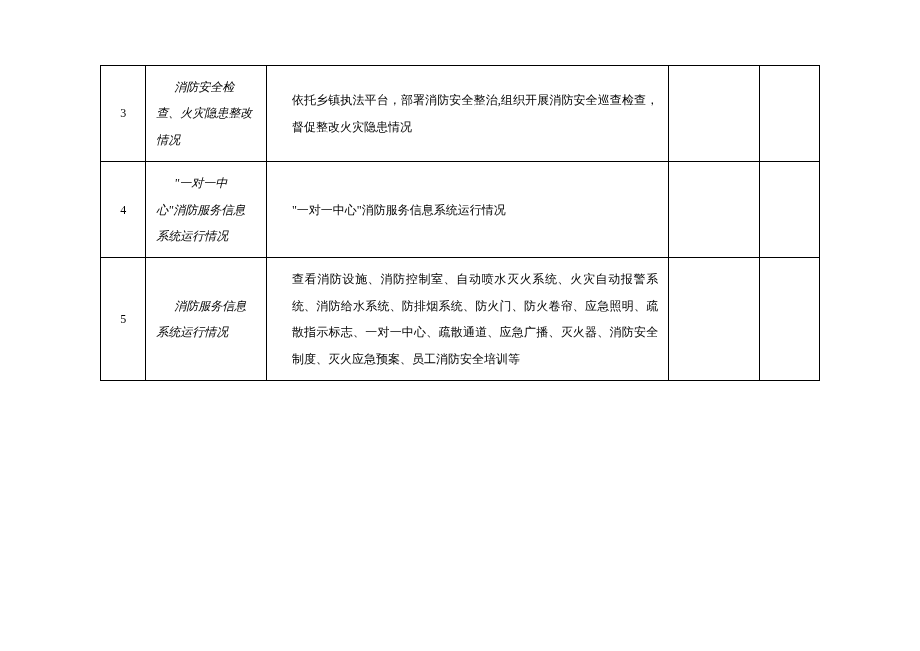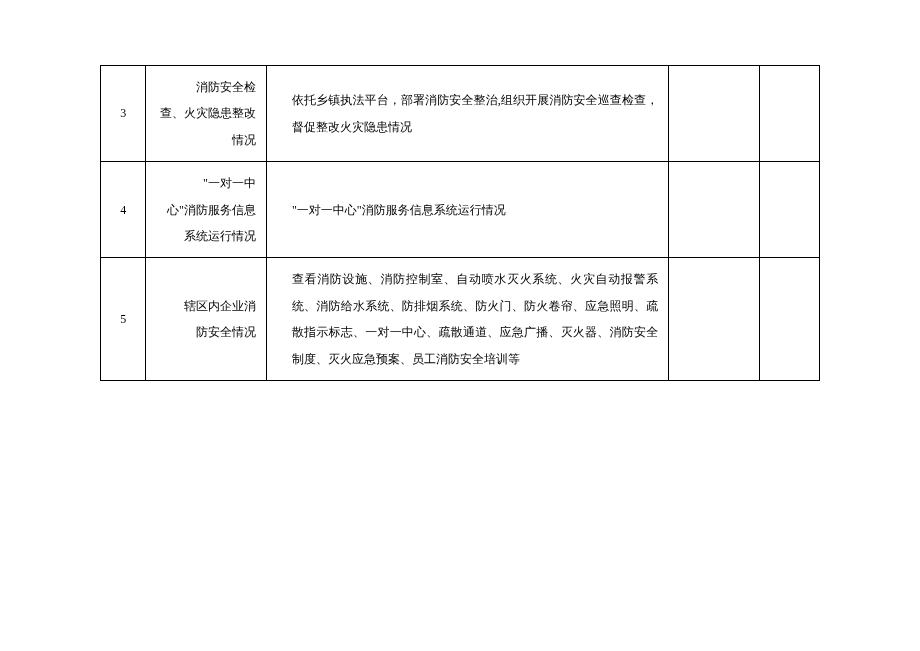--- a/index.html
+++ b/index.html
@@ -26,22 +26,23 @@
       line-height: 2.2;
       word-wrap: break-word;
       word-break: break-all;
     }
     .col-num {
       width: 45px;
       text-align: center;
     }
     .col-item {
       width: 120px;
-      text-align: right;
+      text-align: left;
       text-indent: 1.5em;
+      font-style: italic;
     }
     .col-desc {
       width: 400px;
       text-align: justify;
       padding-left: 25px;
     }
     .col-blank1 {
       width: 90px;
     }
     .col-blank2 {
@@ -62,19 +63,19 @@
     </tr>
     <tr>
       <td class="col-num">4</td>
       <td class="col-item">"一对一中心"消防服务信息系统运行情况</td>
       <td class="col-desc">"一对一中心"消防服务信息系统运行情况</td>
       <td class="col-blank1"></td>
       <td class="col-blank2"></td>
     </tr>
     <tr>
       <td class="col-num">5</td>
-      <td class="col-item">辖区内企业消防安全情况</td>
+      <td class="col-item">消防服务信息系统运行情况</td>
       <td class="col-desc">查看消防设施、消防控制室、自动喷水灭火系统、火灾自动报警系统、消防给水系统、防排烟系统、防火门、防火卷帘、应急照明、疏散指示标志、一对一中心、疏散通道、应急广播、灭火器、消防安全制度、灭火应急预案、员工消防安全培训等</td>
       <td class="col-blank1"></td>
       <td class="col-blank2"></td>
     </tr>
   </tbody>
 </table>
 
 </body></html>

